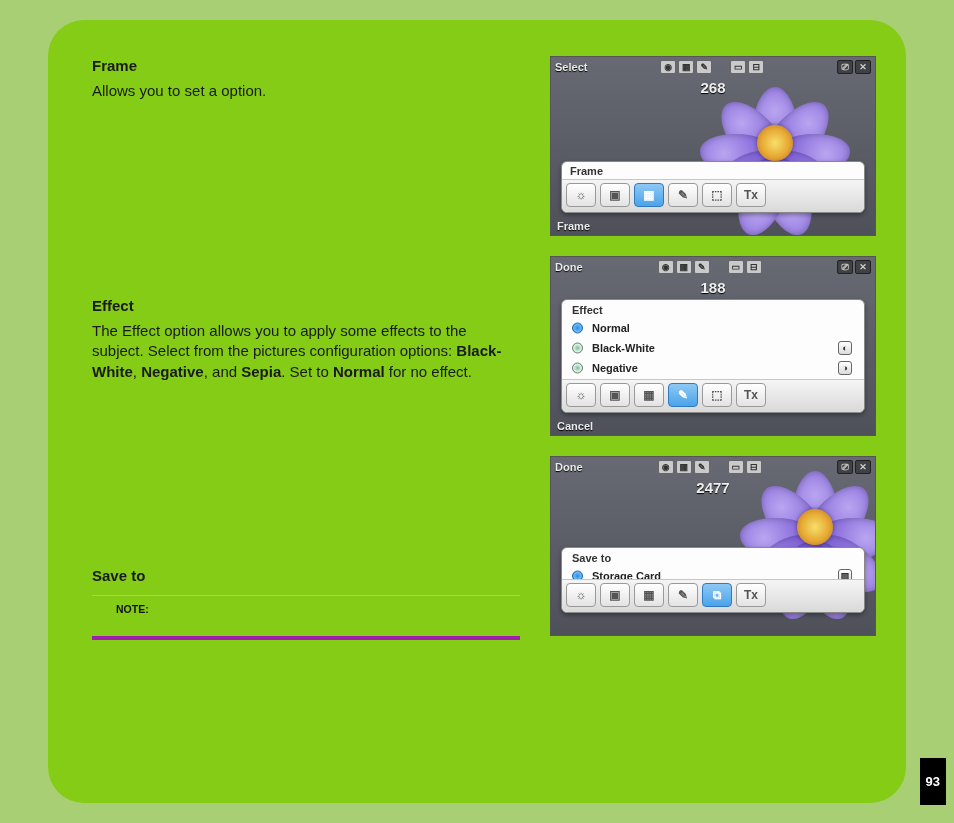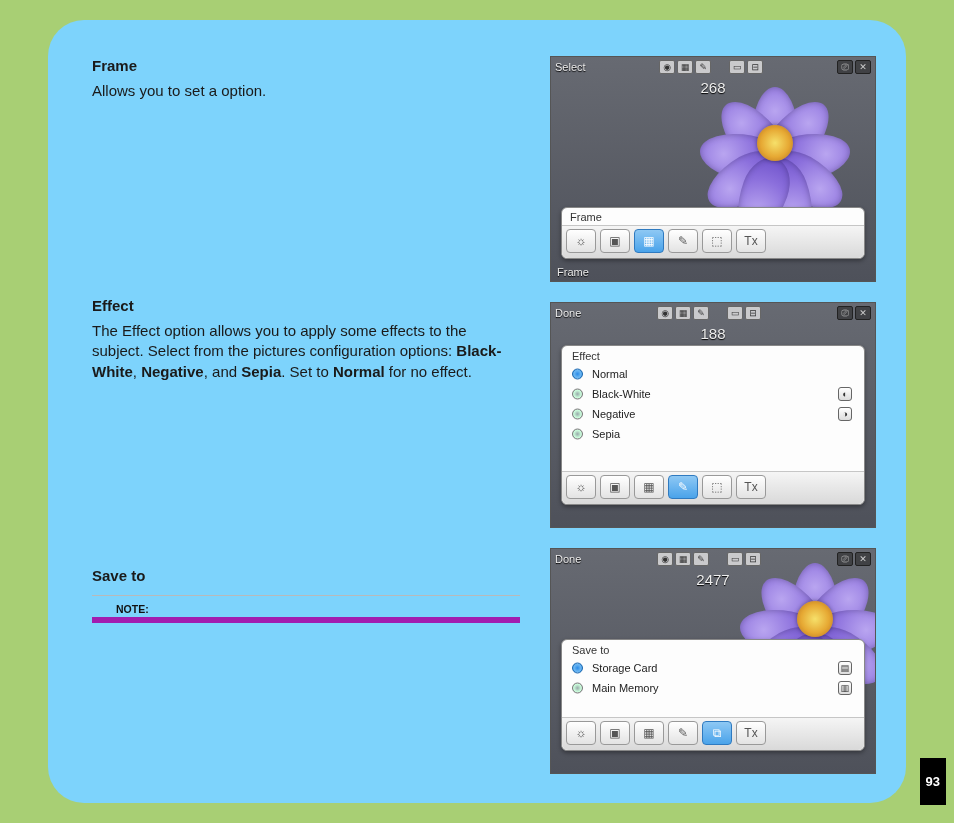--- a/index.html
+++ b/index.html
@@ -15,21 +15,21 @@
     height: 823px;
     background: #a8cf74;
     position: relative;
   }
   .page-inner {
     position: absolute;
     top: 20px;
     left: 48px;
     right: 48px;
     bottom: 20px;
-    background: #7dd3fc;
+    background: #84cc16;
     border-radius: 36px;
     padding: 36px 30px 28px 44px;
     display: flex;
     gap: 30px;
     justify-content: flex-end;
   }
   .left-col {
     flex: 1 1 390px;
     min-width: 0;
     font-size: 15px;
@@ -46,23 +46,23 @@
   .section-heading {
     font-weight: bold;
     margin-bottom: 4px;
   }
   .section-body { margin-bottom: 16px; }
   .sec-frame { height: 240px; } 
   .sec-effect { height: 270px; }
   .sec-saveto { }
   .note-box {
     border-top: 1px solid #b9b9b9;
-    border-bottom: 6px solid #a21caf;
+    border-bottom: 4px solid #a21caf;
     margin-top: 8px;
-    padding: 6px 0 1px 24px;
+    padding: 6px 0 20px 24px;
     font-size: 10.5px;
     line-height: 1.35;
     color: #111;
   }
   .note-label { font-weight: bold; display: block; }
   .note-text { padding-left: 14px; display: block; }
   .note-text .storage-bold { font-weight: bold; }
 
   .page-number {
     position: absolute;
@@ -71,26 +71,27 @@
     background: #000;
     color: #fff;
     font-weight: bold;
     font-size: 13px;
     padding: 16px 6px;
   }
 
   
   .shot {
     width: 326px;
-    height: 226px;
+    height: 180px;
     border: 1px solid #555;
     position: relative;
     background: #555860;
     overflow: hidden;
     font-family: Tahoma, Arial, sans-serif;
+    font-weight: bold;
   }
   .shot .topbar {
     position: absolute;
     top: 0; left: 0; right: 0;
     height: 20px;
     display: flex;
     align-items: center;
     justify-content: space-between;
     padding: 2px 4px;
     z-index: 5;
@@ -362,20 +363,23 @@
           </div>
           <div class="tool-row">
             <div class="tool-btn">☼</div>
             <div class="tool-btn">▣</div>
             <div class="tool-btn">▦</div>
             <div class="tool-btn sel">✎</div>
             <div class="tool-btn">⬚</div>
             <div class="tool-btn">Tx</div>
           </div>
         </div>
+        <div class="botbar">
+          <span class="left-label">Cancel</span>
+        </div>
       </div>
 
       <div class="shot">
         <div class="flower-bg"></div>
         <div class="flower small">
           <div class="petal p1"></div>
             <div class="petal p2"></div>
             <div class="petal p3"></div>
           <div class="petal p4"></div>
             <div class="petal p5"></div>

